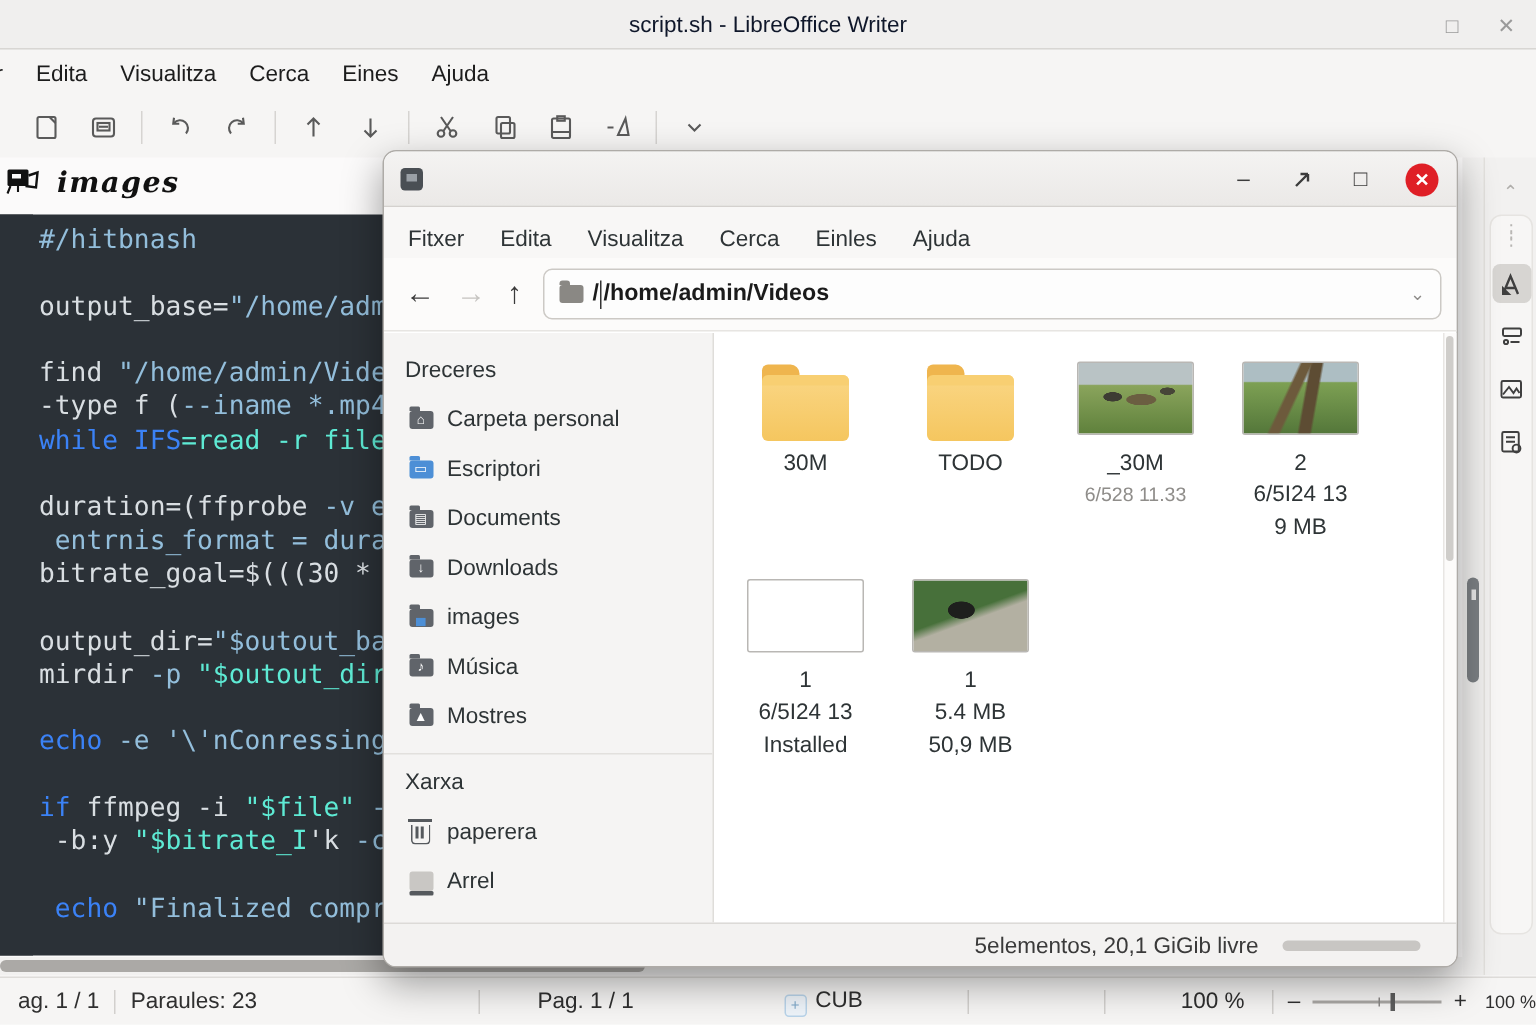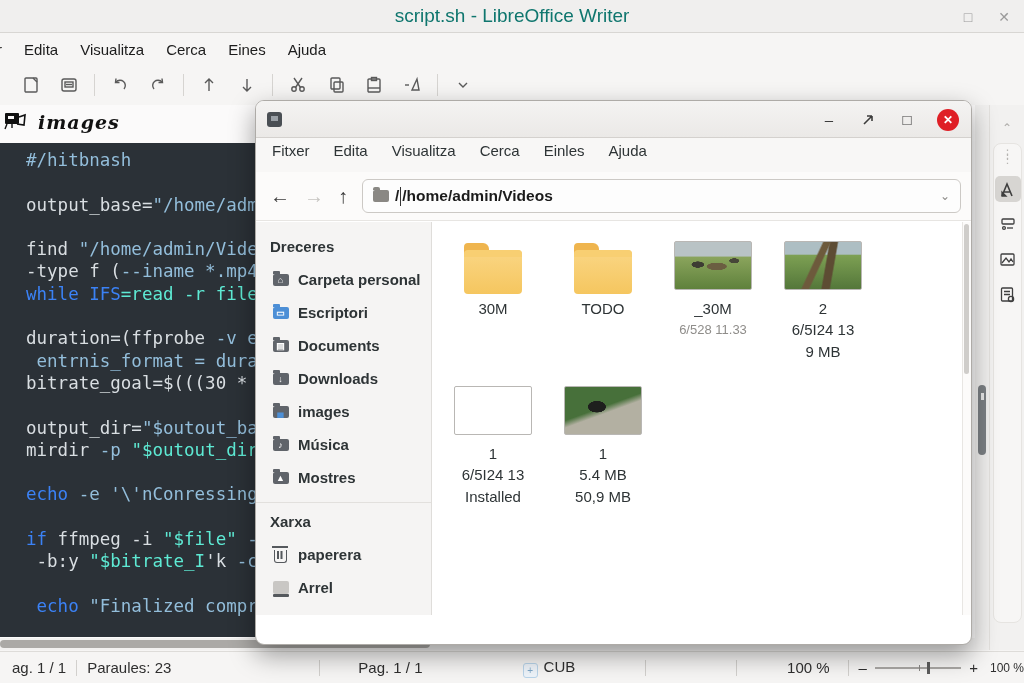--- a/index.html
+++ b/index.html
@@ -3,21 +3,21 @@
 <meta charset="utf-8">
 <style>
   * { margin:0; padding:0; box-sizing:border-box; }
   html,body { width:1024px; height:683px; overflow:hidden; }
   body { font-family:"Liberation Sans", sans-serif; background:#f6f5f4; position:relative; }
   .screen { position:absolute; inset:0; width:1024px; height:683px; background:#f6f5f4; overflow:hidden; }
 
   
   .lo-titlebar { position:absolute; left:0; top:0; width:1024px; height:33px;
     background:#f0efee; border-bottom:1px solid #d8d6d3; display:flex; align-items:center; }
-  .lo-title { position:absolute; left:0; right:0; text-align:center; color:#0f766e; font-size:19px; }
+  .lo-title { position:absolute; left:0; right:0; text-align:center; color:#0f172a; font-size:15px; }
   .lo-winbtns { position:absolute; right:14px; top:0; height:33px; display:flex; align-items:center; gap:26px; color:#9a9a9a; }
   .lo-winbtns .wb { font-size:14px; cursor:default; }
 
   .lo-menubar { position:absolute; left:0; top:34px; width:1024px; height:30px;
     display:flex; align-items:center; gap:0; background:#f6f5f4; }
   .lo-menubar .menu-item { font-size:15px; color:#1c1c1c; padding:4px 11px; }
   .lo-menubar .menu-item.partial { padding-left:0; margin-left:-3px; }
 
   .lo-toolbar { position:absolute; left:0; top:64px; width:1024px; height:41px;
     display:flex; align-items:center; background:#f6f5f4; }
@@ -66,36 +66,36 @@
     box-shadow:0 10px 26px rgba(0,0,0,0.38); overflow:hidden; }
   .fm-titlebar { position:relative; height:37px; background:linear-gradient(#f4f3f2,#ebe9e7);
     border-bottom:1px solid #d4d1ce; display:flex; align-items:center; }
   .fm-appicon { width:15px; height:15px; margin-left:11px; background:#4a4f54; border-radius:3px; position:relative; }
   .fm-appicon::after { content:""; position:absolute; left:4px; top:4px; width:7px; height:5px; background:#9aa0a6; }
   .fm-title { position:absolute; left:0; right:0; text-align:center; font-weight:bold; font-size:15.5px; color:#2d2d2d; }
   .fm-winbtns { position:absolute; right:12px; top:0; height:37px; display:flex; align-items:center; gap:21px; }
   .fm-wb { color:#3c3c3c; font-size:15px; display:flex; align-items:center; justify-content:center; width:18px; }
   .fm-close { width:22px; height:22px; border-radius:50%; background:#df1f26; color:#fff; font-size:12px; font-weight:bold;
     display:flex; align-items:center; justify-content:center; }
-  .fm-menubar { height:34px; background:#f8f7f6; display:flex; align-items:flex-start; padding-left:16px; }
+  .fm-menubar { height:34px; background:#f8f7f6; display:flex; align-items:flex-end; padding-left:16px; }
   .fm-menubar .menu-item { font-size:15px; color:#2e3436; padding:4px 14px 4px 0; margin-right:10px; }
 
   .fm-navbar { height:49px; background:#fcfbfa; border-bottom:1px solid #e7e5e2; display:flex; align-items:center; padding:0 10px 0 14px; gap:14px; }
   .nav-arrow { font-size:20px; color:#3a3a3a; line-height:1; }
   .nav-arrow.disabled { color:#c6c4c1; }
   .fm-pathfield { flex:1; height:34px; border:1px solid #ccc9c5; border-radius:6px; background:#fdfdfd;
     display:flex; align-items:center; padding:0 10px; gap:6px; }
   .path-foldericon { width:16px; height:12px; background:#8a8884; border-radius:2px; position:relative; }
   .path-foldericon::before { content:""; position:absolute; left:0; top:-3px; width:7px; height:3px; background:#8a8884; border-radius:2px 2px 0 0; }
   .path-text { font-size:15.5px; font-weight:bold; color:#1b1b1b; display:flex; align-items:center; }
   .caret { display:inline-block; width:1px; height:19px; background:#333; margin:0 1px; }
   .path-chevron { margin-left:auto; color:#8e8c89; font-size:12px; }
 
   .fm-body { position:absolute; left:0; top:121px; right:0; bottom:29px; display:flex; }
-  .fm-sidebar { width:176px; background:#f5f4f3; border-right:1px solid #dfddda; padding-top:6px; overflow:hidden;font-weight:bold; }
+  .fm-sidebar { width:220px; background:#f5f4f3; border-right:1px solid #dfddda; padding-top:6px; overflow:hidden; }
   .sb-section-title { font-size:15px; color:#2e3436; padding:10px 0 8px 14px; }
   .fm-sb-item { display:flex; align-items:center; gap:9px; padding:8px 8px 8px 16px; font-size:15px; color:#2e3436; }
   .sb-ico { width:17px; height:17px; position:relative; flex:none; display:flex; align-items:center; justify-content:center; }
   .sb-folder { width:16px; height:12px; border-radius:2px; position:relative; }
   .sb-folder::before { content:""; position:absolute; left:0; top:-3px; width:7px; height:3px; border-radius:1px 1px 0 0; background:inherit; }
   .sb-emblem { position:absolute; font-size:9px; line-height:9px; color:#fff; left:50%; top:55%; transform:translate(-50%,-50%); }
   .sb-divider { height:1px; background:#e2e0dd; margin:8px 0 0 0; }
   .sb-drive { width:16px; height:13px; background:#c9c7c4; border-radius:2px; position:relative; }
   .sb-drive::after { content:""; position:absolute; left:0; bottom:-3px; width:16px; height:3px; background:#55595d; border-radius:1px; }
   .sb-trash { width:13px; height:13px; border:1.5px solid #55595d; border-top:none; border-radius:0 0 3px 3px; position:relative; margin-top:3px; }
@@ -470,15 +470,19 @@
               <div class="cell-cap">5.4 MB</div>
               <div class="cell-cap">50,9 MB</div>
             </div>
           </div>
         <div class="fm-vscroll">
             <div class="fm-vthumb"></div>
           </div>
       </div>
     </div>
 
+    <div class="fm-statusbar">
+      <span class="fm-status-text">5elementos, 20,1 GiGib livre</span>
+      <span class="fm-progress"><span class="fm-progress-fill" id="fm-progress-fill" style="width: 65%;"></span></span>
+    </div>
   </div>
 
 </div>
 
 </body></html>

